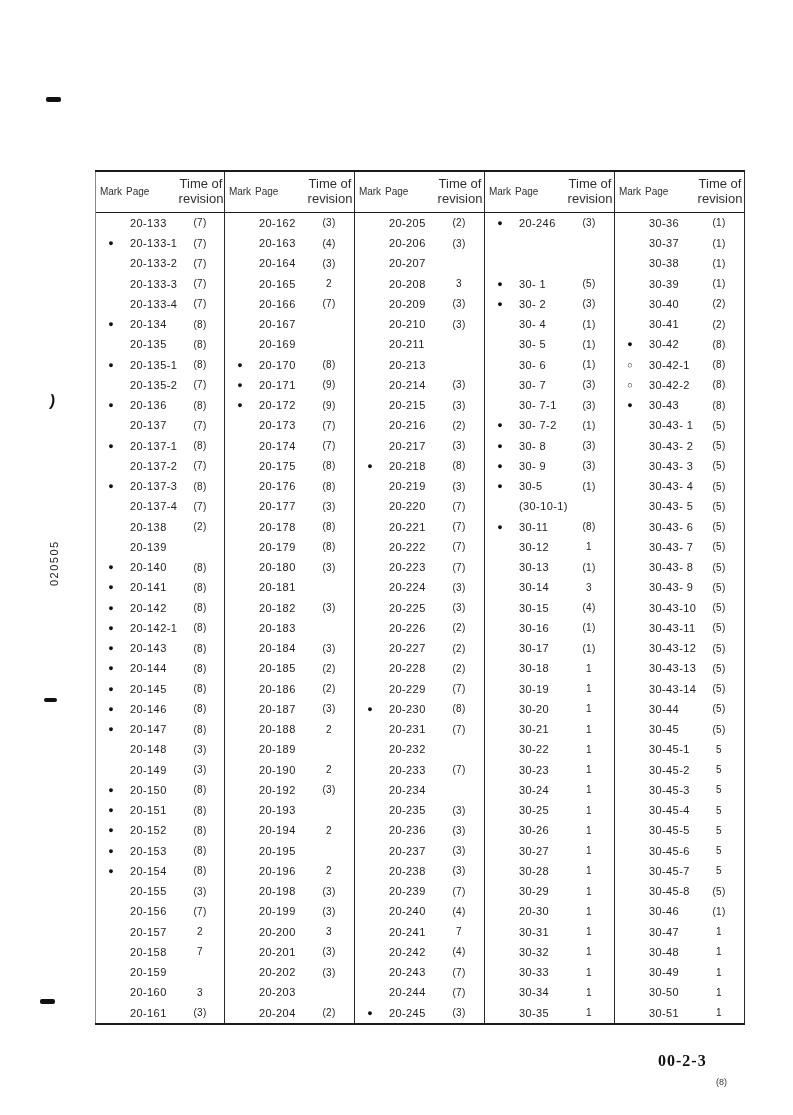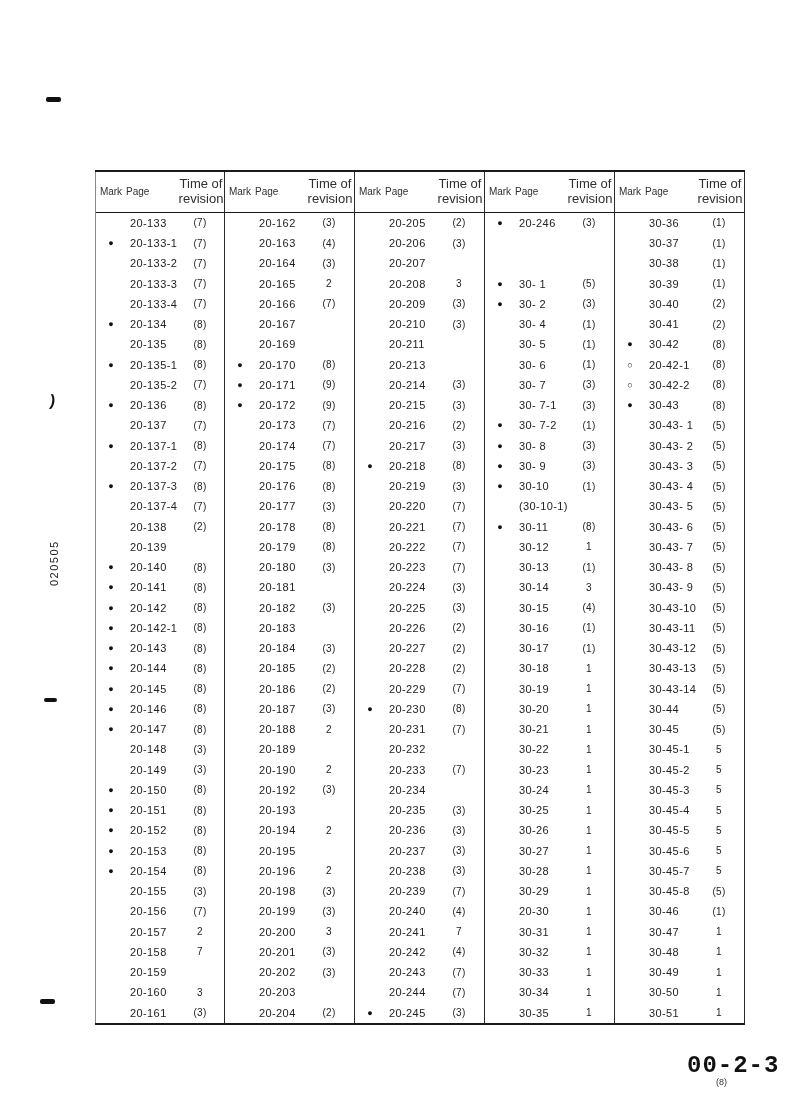--- a/index.html
+++ b/index.html
@@ -54,24 +54,24 @@
     position:absolute; left:318px; top:336px;
     font-size:38px; font-weight:bold;
     letter-spacing:1.5px;
     color:#3d3d3d;
     z-index:6;
     white-space:nowrap;
   }
 
   
   .page-number {
-    position:absolute; left:687px; top:1052px;
-    font-size:24px; font-weight:bold;
+    position:absolute; left:658px; top:1052px;
+    font-size:16px; font-weight:bold;
     letter-spacing:1px;
-    font-family:Liberation Mono, monospace;
+    font-family:Liberation Serif, serif;
     color:#111;
   }
   .page-sub {
     position:absolute; left:716px; top:1077px;
     font-size:9px; color:#333;
   }
 
   
   .art { position:absolute; background:#111; border-radius:2px; }
   .art-dash-1 { left:46px; top:97px;  width:15px; height:5px; }
@@ -789,21 +789,21 @@
           <span class="c-page">30- 8</span>
           <span class="c-time">(3)</span>
         </div>
         <div class="trow">
           <span class="c-mark">●</span>
           <span class="c-page">30- 9</span>
           <span class="c-time">(3)</span>
         </div>
         <div class="trow">
           <span class="c-mark">●</span>
-          <span class="c-page">30-10</span>
+          <span class="c-page">30-5</span>
           <span class="c-time">(1)</span>
         </div>
         <div class="trow">
           <span class="c-mark"></span>
           <span class="c-page">(30-10-1)</span>
           <span class="c-time"></span>
         </div>
         <div class="trow">
           <span class="c-mark">●</span>
           <span class="c-page">30-11</span>
@@ -966,21 +966,21 @@
           <span class="c-page">30-41</span>
           <span class="c-time">(2)</span>
         </div>
         <div class="trow">
           <span class="c-mark">●</span>
           <span class="c-page">30-42</span>
           <span class="c-time">(8)</span>
         </div>
         <div class="trow">
           <span class="c-mark">○</span>
-          <span class="c-page">20-42-1</span>
+          <span class="c-page">30-42-1</span>
           <span class="c-time">(8)</span>
         </div>
         <div class="trow">
           <span class="c-mark">○</span>
           <span class="c-page">30-42-2</span>
           <span class="c-time">(8)</span>
         </div>
         <div class="trow">
           <span class="c-mark">●</span>
           <span class="c-page">30-43</span>

